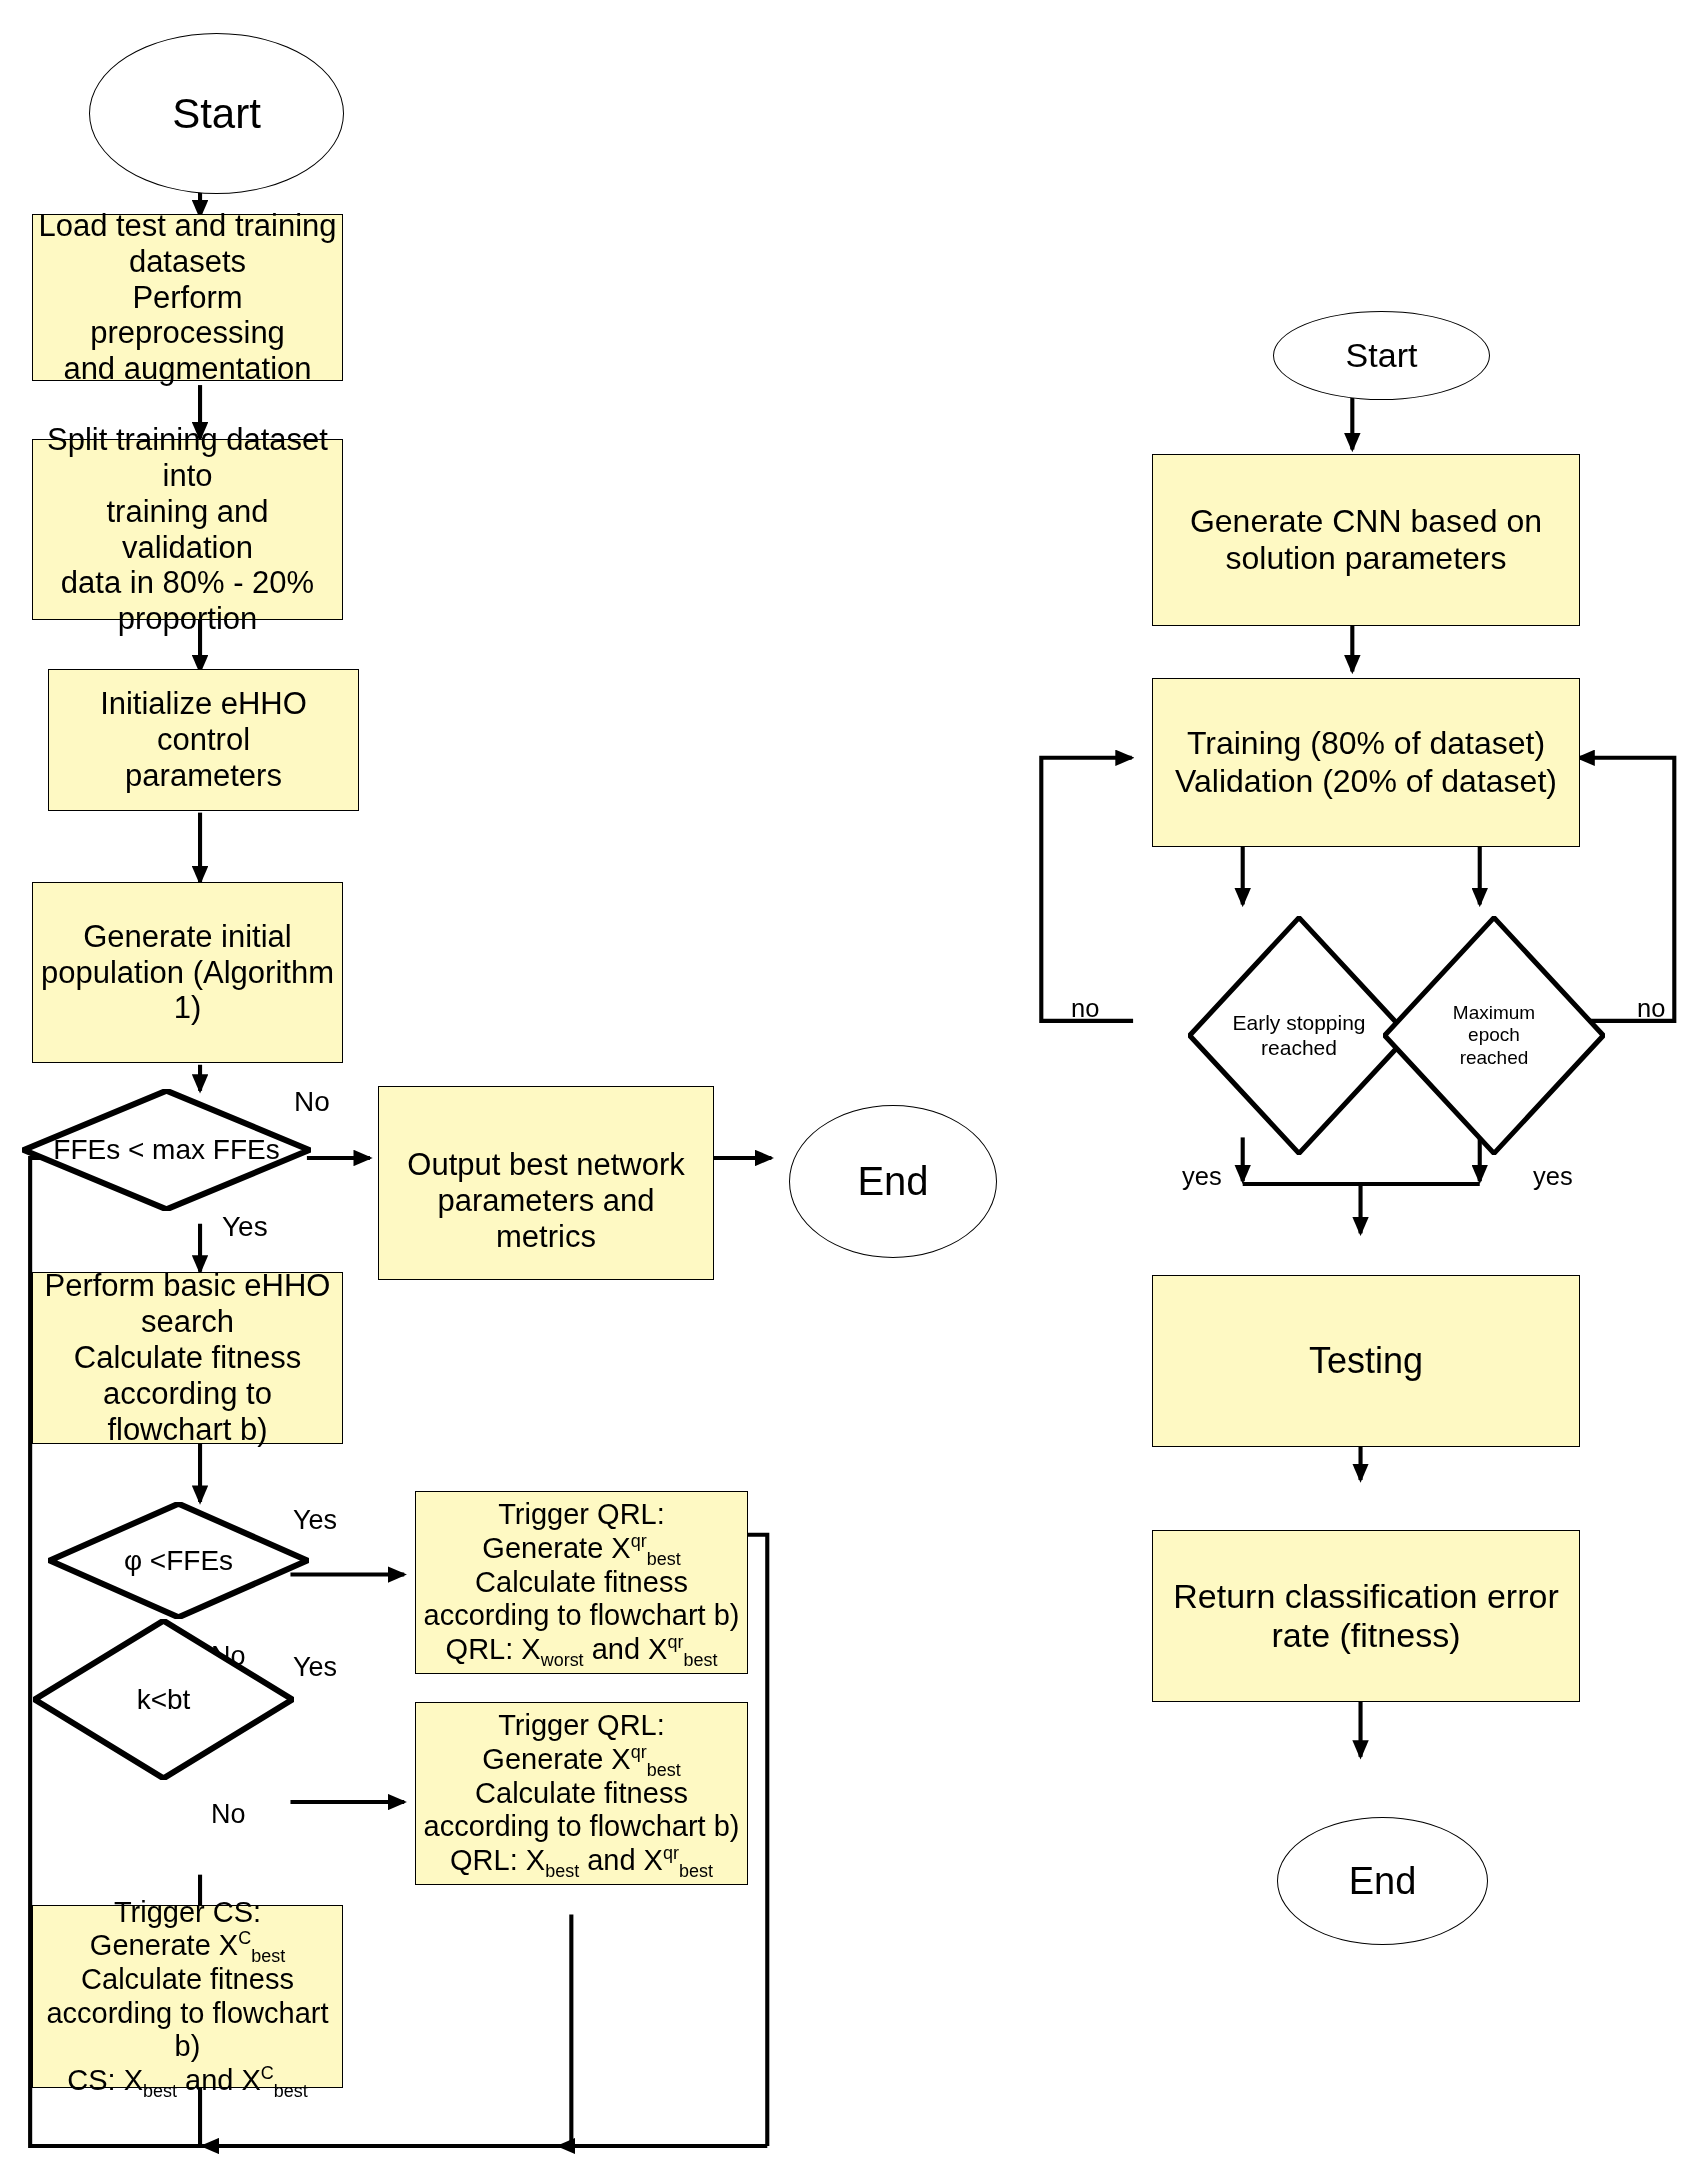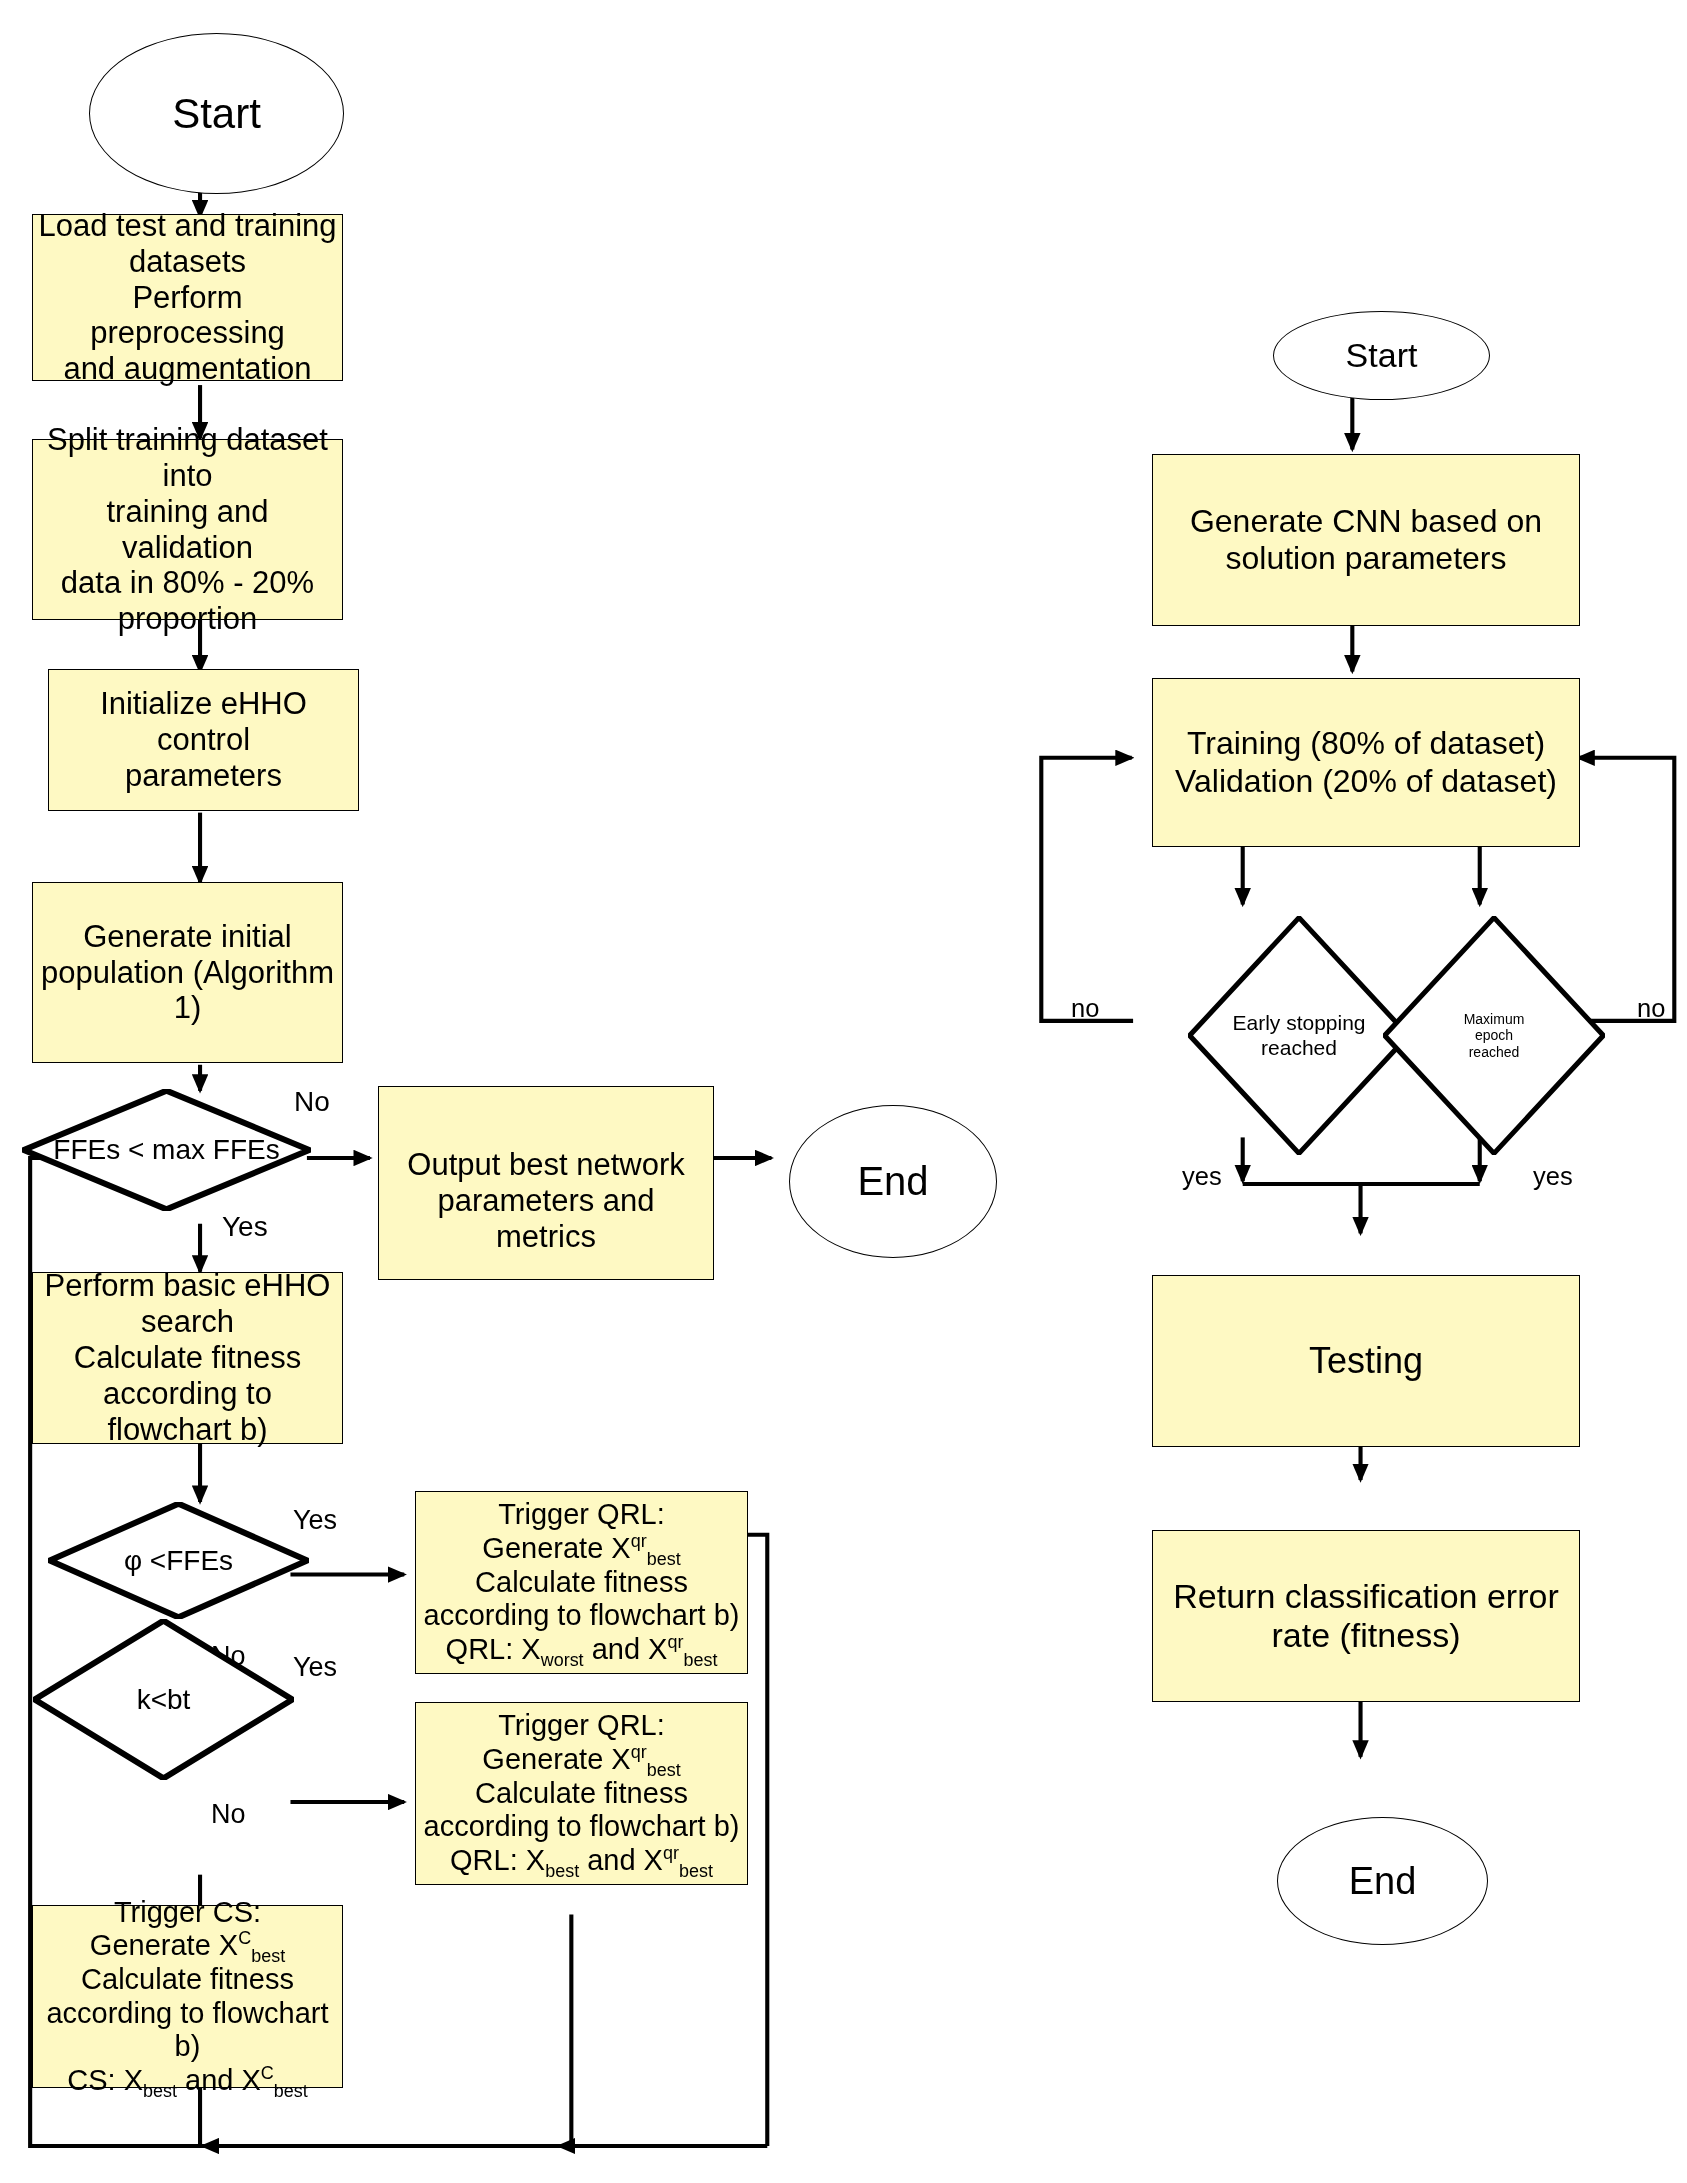--- a/index.html
+++ b/index.html
@@ -222,21 +222,21 @@
       <polygon points="200,3 397,215 200,427 3,215" fill="#fff" stroke="#000" stroke-width="5" vector-effect="non-scaling-stroke"></polygon>
     </svg>
     <span class="txt" style="font-size:21px;white-space:pre-line;">Early stopping
 reached</span>
   </div>
 
   <div class="node dia" style="left:1383px;top:916px;width:222px;height:239px;">
     <svg class="diashape" viewBox="0 0 400 430" preserveAspectRatio="none">
       <polygon points="200,3 397,215 200,427 3,215" fill="#fff" stroke="#000" stroke-width="5" vector-effect="non-scaling-stroke"></polygon>
     </svg>
-    <span class="txt" style="font-size:14px;white-space:pre-line;">Maximum
+    <span class="txt" style="font-size:19px;white-space:pre-line;">Maximum
 epoch
 reached</span>
   </div>
 
   <div class="edge-label" style="left:1071px;top:994px;font-size:25.5px;">no</div>
   <div class="edge-label" style="left:1182px;top:1162px;font-size:25.5px;">yes</div>
   <div class="edge-label" style="left:1637px;top:994px;font-size:25.5px;">no</div>
   <div class="edge-label" style="left:1533px;top:1162px;font-size:25.5px;">yes</div>
 
   <div class="node proc" style="left:1152px;top:1530px;width:428px;height:172px;">

